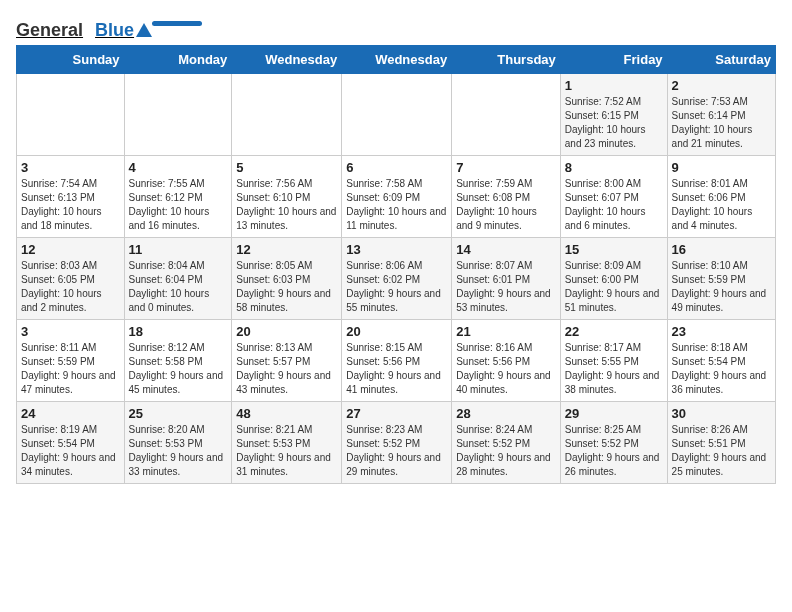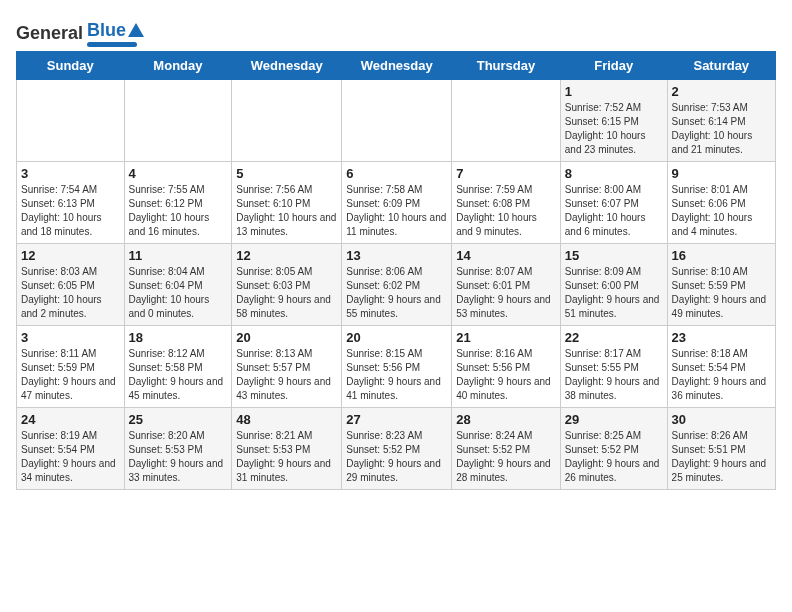--- a/index.html
+++ b/index.html
@@ -8,20 +8,21 @@
       background: #fff;
       width: 792px;
       min-height: 612px;
       padding: 16px;
     }
     .header {
       display: flex;
       align-items: flex-start;
       justify-content: space-between;
       margin-bottom: 4px;
+      text-decoration: underline;
     }
     .logo {
       display: flex;
       flex-direction: column;
       align-items: flex-start;
       margin-top: 4px;
     }
     .logo-text {
       display: flex;
       align-items: center;
@@ -52,21 +53,21 @@
     }
     .calendar-table {
       width: 100%;
       border-collapse: collapse;
       font-size: 11px;
     }
     .calendar-table thead th {
       background: #1a6bb5;
       color: #fff;
       padding: 6px 4px;
-      text-align: center;
+      text-align: right;
       font-size: 13px;
       font-weight: bold;
       border: 1px solid #1a6bb5;
     }
     .calendar-table tbody td {
       border: 1px solid #ccc;
       vertical-align: top;
       padding: 4px 4px;
       width: 113px;
       min-height: 80px;
@@ -95,21 +96,21 @@
       background: #fff !important;
     }
   </style>
 </head>
 <body>
 
 <div class="header">
   <div class="logo">
     <div class="logo-text">
       <span class="logo-general">General</span>
-      <div style="display:inline-flex; flex-direction:column; margin-left:4px;">
+      <div style="display:inline-flex; flex-direction:row; margin-left:12px;">
         <div style="display:flex; align-items:center;">
           <span class="logo-blue">Blue</span>
           <svg width="16" height="14" viewBox="0 0 16 14" style="margin-left:2px; margin-bottom:2px;">
             <polygon points="0,14 8,0 16,14" fill="#1a6bb5"></polygon>
           </svg>
         </div>
         <div style="width:50px; height:5px; background:#1a6bb5; border-radius:3px; margin-top:1px;"></div>
       </div>
     </div>
   </div>

